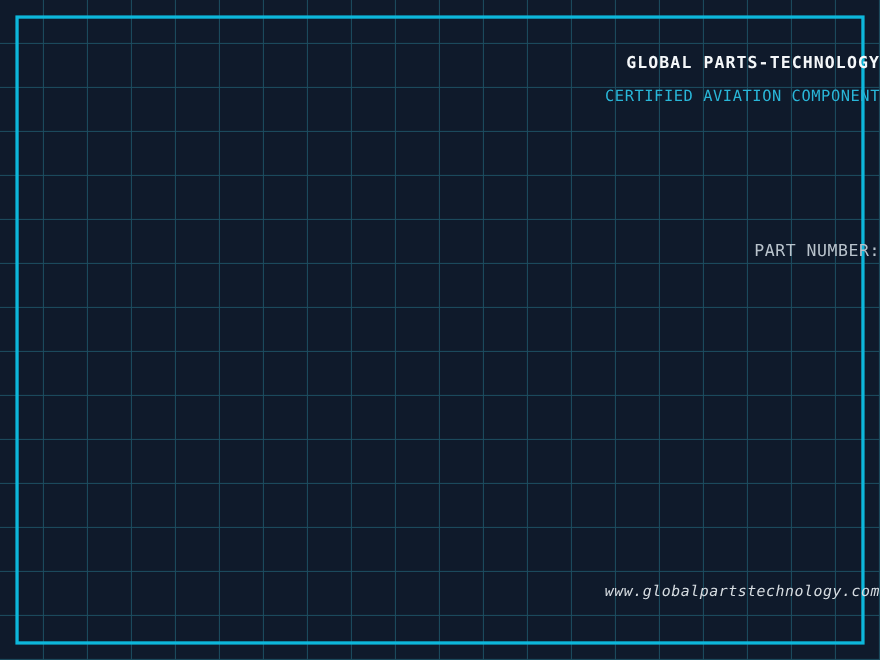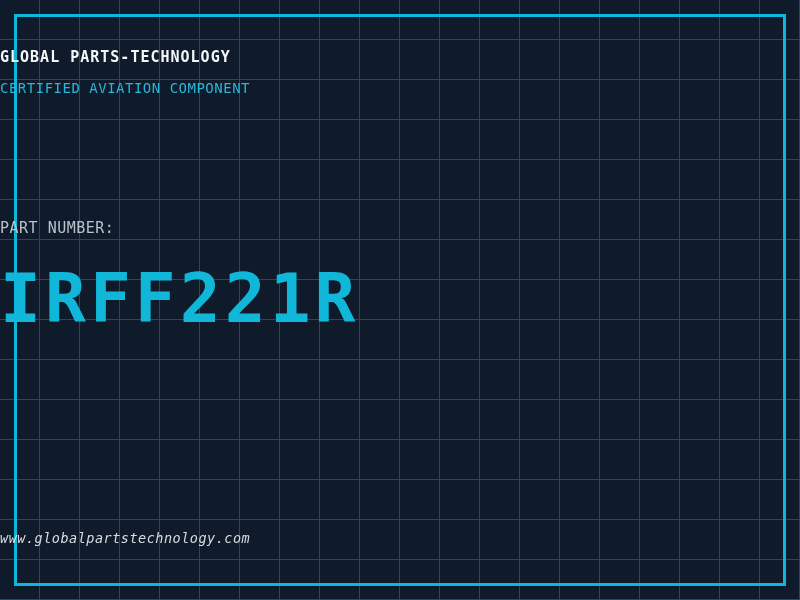--- a/index.html
+++ b/index.html
@@ -30,21 +30,21 @@
     top: 14px;
     right: 14px;
     bottom: 14px;
     border: 3px solid #0db7db;
     pointer-events: none;
   }
   .txt {
     position: absolute;
     left: 0;
     width: 800px;
-    text-align: left;
+    text-align: right;
     white-space: pre;
   }
   .company-name {
     top: 49px;
     font-size: 15px;
     line-height: 17px;
     font-weight: bold;
     color: #f4f7f9;
     letter-spacing: 1px;
   }
@@ -85,16 +85,15 @@
 
 <div class="stage">
   <div class="frame"></div>
 
   <div class="txt company-name">GLOBAL PARTS-TECHNOLOGY</div>
 
   <div class="txt certification">CERTIFIED AVIATION COMPONENT</div>
 
   <div class="txt part-label">PART NUMBER:</div>
 
-  <div class="txt part-number">IRFF221R</div>
 
   <div class="txt website">www.globalpartstechnology.com</div>
 </div>
 
 </body></html>

